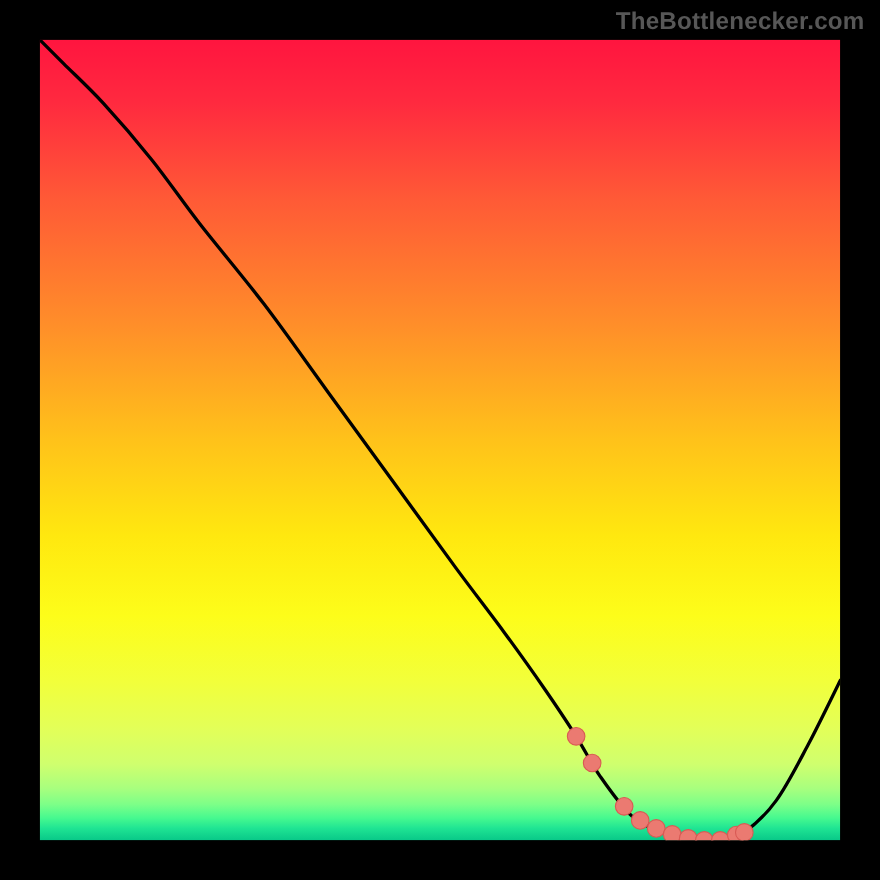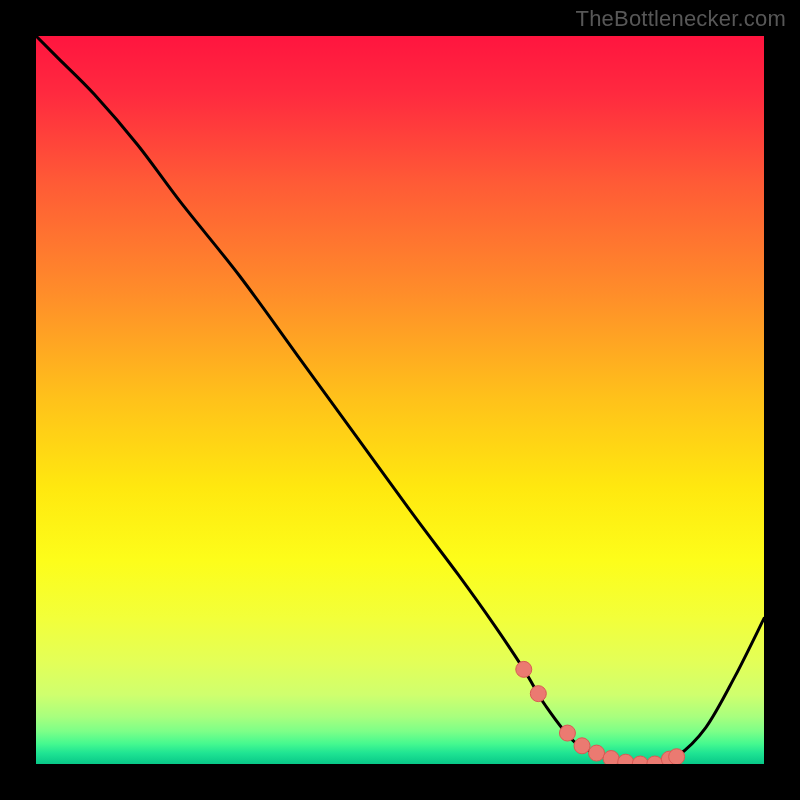--- a/index.html
+++ b/index.html
@@ -41,21 +41,21 @@
     width: 100%;
     height: 100%;
   }
   .watermark {
     position: absolute;
     top: 6px;
     right: 14px;
     color: #575757;
     font-size: 22px;
     letter-spacing: 0.2px;
-    font-weight: 400;
+    font-weight: 700;
   }
 </style>
 </head>
 <body>
 
 <div class="frame">
 
   <div class="plot-area">
 
     <svg class="gradient" viewBox="0 0 728 728" preserveAspectRatio="none">

